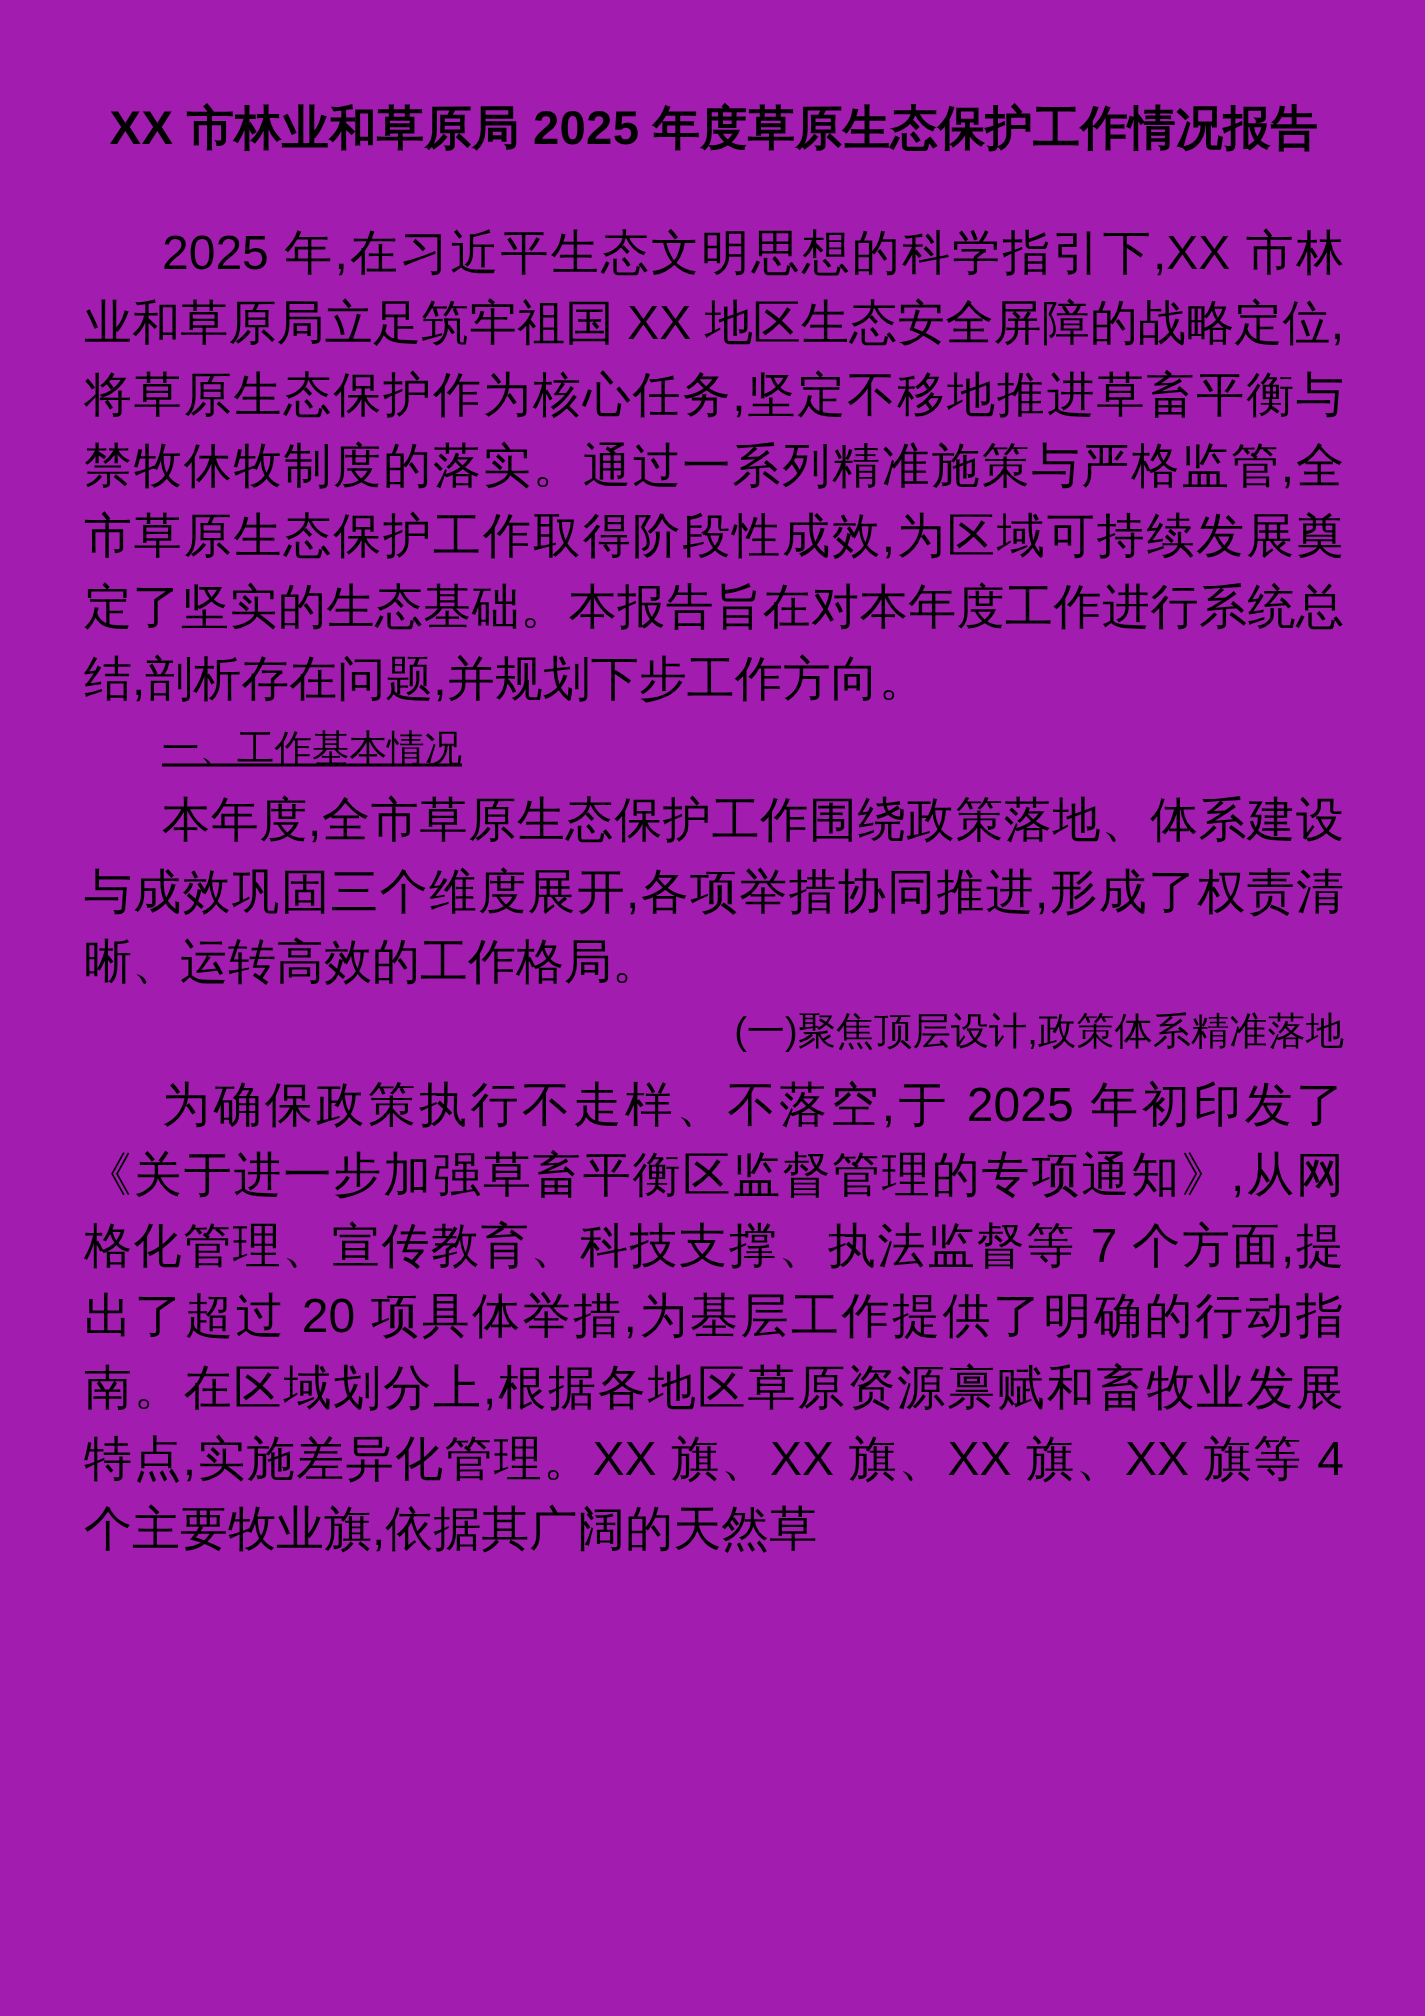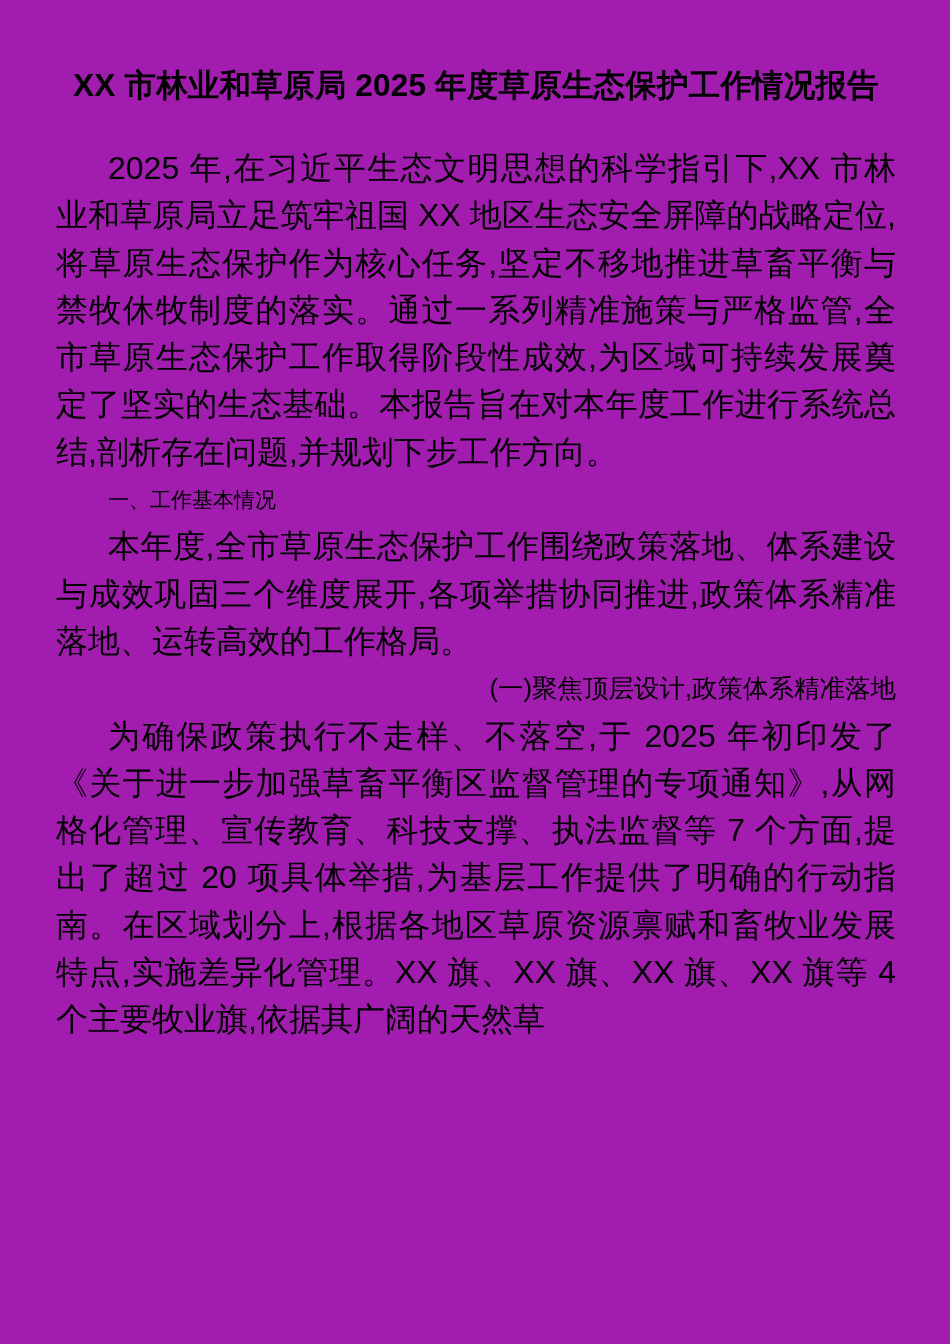--- a/index.html
+++ b/index.html
@@ -60,24 +60,25 @@
     word-break: break-all;
     letter-spacing: 0px;
   }
 
   p.indent {
     text-indent: 52px;
   }
 
   p.heading-1 {
     margin: 0;
-    font-size: 21px;
+    font-size: 25px;
     line-height: 47.3px;
     text-indent: 52px;
     word-break: break-all;
+    text-decoration: underline;
   }
 
   p.heading-2 {
     margin: 0;
     font-size: 25.5px;
     line-height: 47.3px;
     text-indent: 52px;
     word-break: break-all;
     text-align: right;
   }
@@ -89,21 +90,21 @@
   <div class="content">
 
     <h1 class="doc-title">XX 市林业和草原局 2025 年度草原生态保护工作情况报告</h1>
 
     <div class="body-block">
 
       <p class="para indent">2025 年,在习近平生态文明思想的科学指引下,XX 市林业和草原局立足筑牢祖国 XX 地区生态安全屏障的战略定位,将草原生态保护作为核心任务,坚定不移地推进草畜平衡与禁牧休牧制度的落实。通过一系列精准施策与严格监管,全市草原生态保护工作取得阶段性成效,为区域可持续发展奠定了坚实的生态基础。本报告旨在对本年度工作进行系统总结,剖析存在问题,并规划下步工作方向。</p>
 
       <p class="heading-1">一、工作基本情况</p>
 
-      <p class="para indent">本年度,全市草原生态保护工作围绕政策落地、体系建设与成效巩固三个维度展开,各项举措协同推进,政策体系精准落地、运转高效的工作格局。</p>
+      <p class="para indent">本年度,全市草原生态保护工作围绕政策落地、体系建设与成效巩固三个维度展开,各项举措协同推进,形成了权责清晰、运转高效的工作格局。</p>
 
       <p class="heading-2">(一)聚焦顶层设计,政策体系精准落地</p>
 
 
       <p class="para indent">为确保政策执行不走样、不落空,于 2025 年初印发了《关于进一步加强草畜平衡区监督管理的专项通知》,从网格化管理、宣传教育、科技支撑、执法监督等 7 个方面,提出了超过 20 项具体举措,为基层工作提供了明确的行动指南。在区域划分上,根据各地区草原资源禀赋和畜牧业发展特点,实施差异化管理。XX 旗、XX 旗、XX 旗、XX 旗等 4 个主要牧业旗,依据其广阔的天然草</p>
 
     </div>
   </div>
 </div>
 

